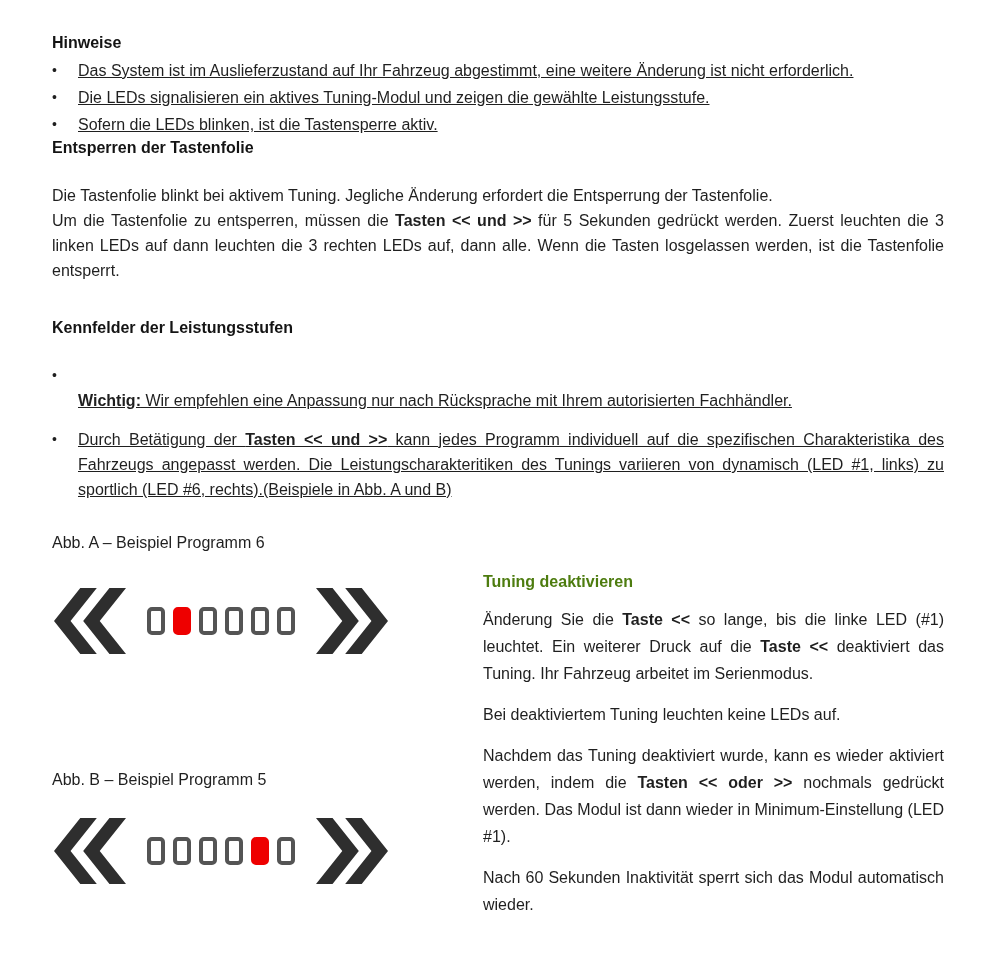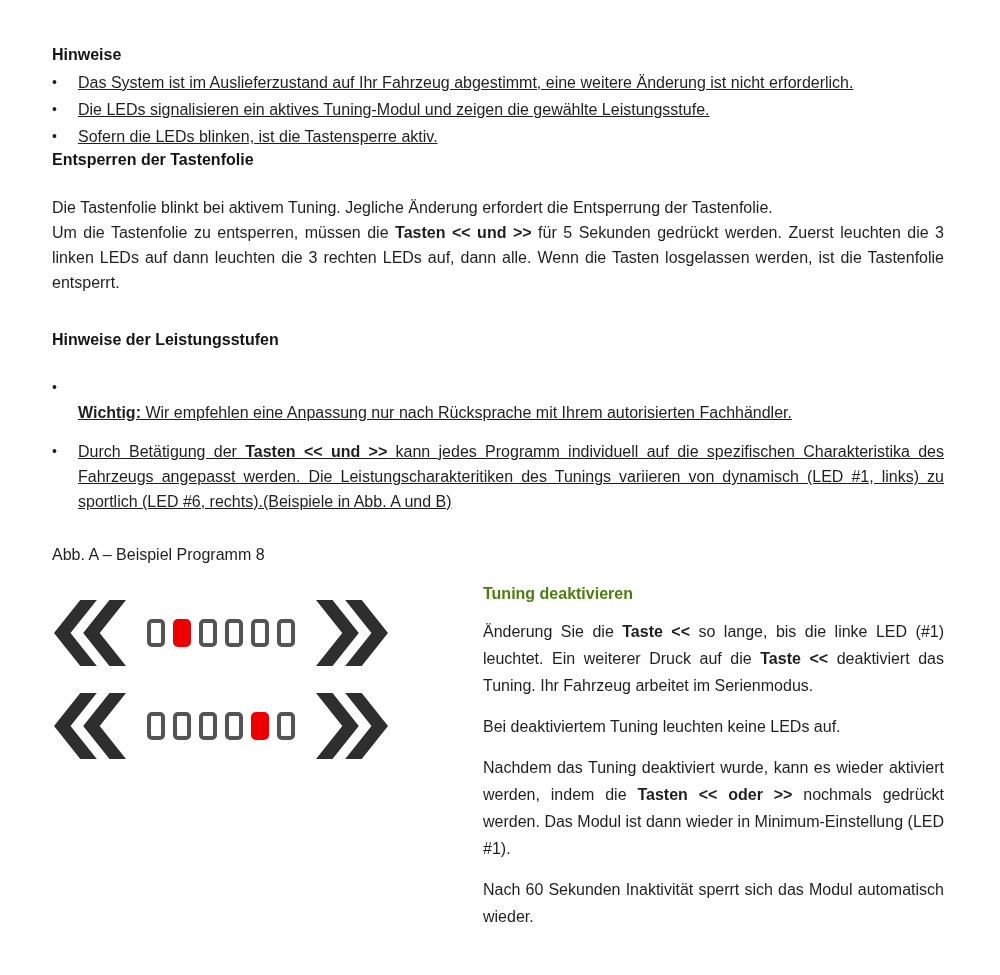--- a/index.html
+++ b/index.html
@@ -13,21 +13,21 @@
     overflow: hidden;
     font-family: "Liberation Sans", sans-serif;
     font-size: 16px;
     line-height: 25px;
     color: var(--text, #1f1f1f);
   }
   .page {
     box-sizing: border-box;
     width: 996px;
     height: 975px;
-    padding: 44px 52px 0 52px;
+    padding: 32px 52px 0 52px;
   }
   h2 {
     font-size: 16px;
     line-height: 22px;
     font-weight: 700;
     margin: 0;
     color: #141414;
   }
   p { margin: 0; }
   .justify { text-align: justify; }
@@ -140,56 +140,57 @@
     </ul>
   </section>
 
   <section class="sec-entsperren">
     <h2>Entsperren der Tastenfolie</h2>
     <p><span>Die Tastenfolie blinkt bei aktivem Tuning. Jegliche Änderung erfordert die Entsperrung der Tastenfolie.</span></p>
     <p class="justify"><span>Um die Tastenfolie zu entsperren, müssen die </span><span style="font-weight: 700;">Tasten &lt;&lt; und &gt;&gt;</span><span> für 5 Sekunden gedrückt werden. Zuerst leuchten die 3 linken LEDs auf dann leuchten die 3 rechten LEDs auf, dann alle. Wenn die Tasten losgelassen werden, ist die Tastenfolie entsperrt.</span></p>
   </section>
 
   <section class="sec-anpassung">
-    <h2>Hinweise der Leistungsstufen</h2>
+    <h2>Kennfelder der Leistungsstufen</h2>
     <ul class="bullets spaced">
       <li>
         <span class="marker">•</span>
         <div class="btext"><br><span style="font-weight: 700;">Wichtig:</span><span> Wir empfehlen eine Anpassung nur nach Rücksprache mit Ihrem autorisierten Fachhändler.</span></div>
       </li>
       <li>
         <span class="marker">•</span>
         <div class="btext"><span>Durch Betätigung der </span><span style="font-weight: 700;">Tasten &lt;&lt; und &gt;&gt;</span><span> kann jedes Programm individuell auf die spezifischen Charakteristika des Fahrzeugs angepasst werden. Die Leistungscharakteritiken des Tunings variieren von dynamisch (LED #1, links) zu sportlich (LED #6, rechts).(Beispiele in Abb. A und B)</span></div>
       </li>
     </ul>
   </section>
 
   <div class="figures-row">
 
     <div class="col-left">
-      <p class="fig-label">Abb. A – Beispiel Programm 8</p>
+      <p class="fig-label">Abb. A – Beispiel Programm 6</p>
       <div class="graphic graphic-a">
         <svg class="chev flip" viewBox="0 0 74 68" aria-hidden="true">
           <polygon points="0,0 17,0 44,34 17,68 0,68 27,34"></polygon>
           <polygon points="30,0 47,0 74,34 47,68 30,68 57,34"></polygon>
         </svg>
         <div class="ledstrip">
             <div class="led"></div>
             <div class="led on"></div>
             <div class="led"></div>
             <div class="led"></div>
             <div class="led"></div>
             <div class="led"></div>
           </div>
         <svg class="chev" viewBox="0 0 74 68" aria-hidden="true">
           <polygon points="0,0 17,0 44,34 17,68 0,68 27,34"></polygon>
           <polygon points="30,0 47,0 74,34 47,68 30,68 57,34"></polygon>
         </svg>
       </div>
 
+      <p class="fig-label fig-label-b">Abb. B – Beispiel Programm 5</p>
       <div class="graphic graphic-b">
         <svg class="chev flip" viewBox="0 0 74 68" aria-hidden="true">
           <polygon points="0,0 17,0 44,34 17,68 0,68 27,34"></polygon>
           <polygon points="30,0 47,0 74,34 47,68 30,68 57,34"></polygon>
         </svg>
         <div class="ledstrip">
             <div class="led"></div>
             <div class="led"></div>
             <div class="led"></div>
             <div class="led"></div>

